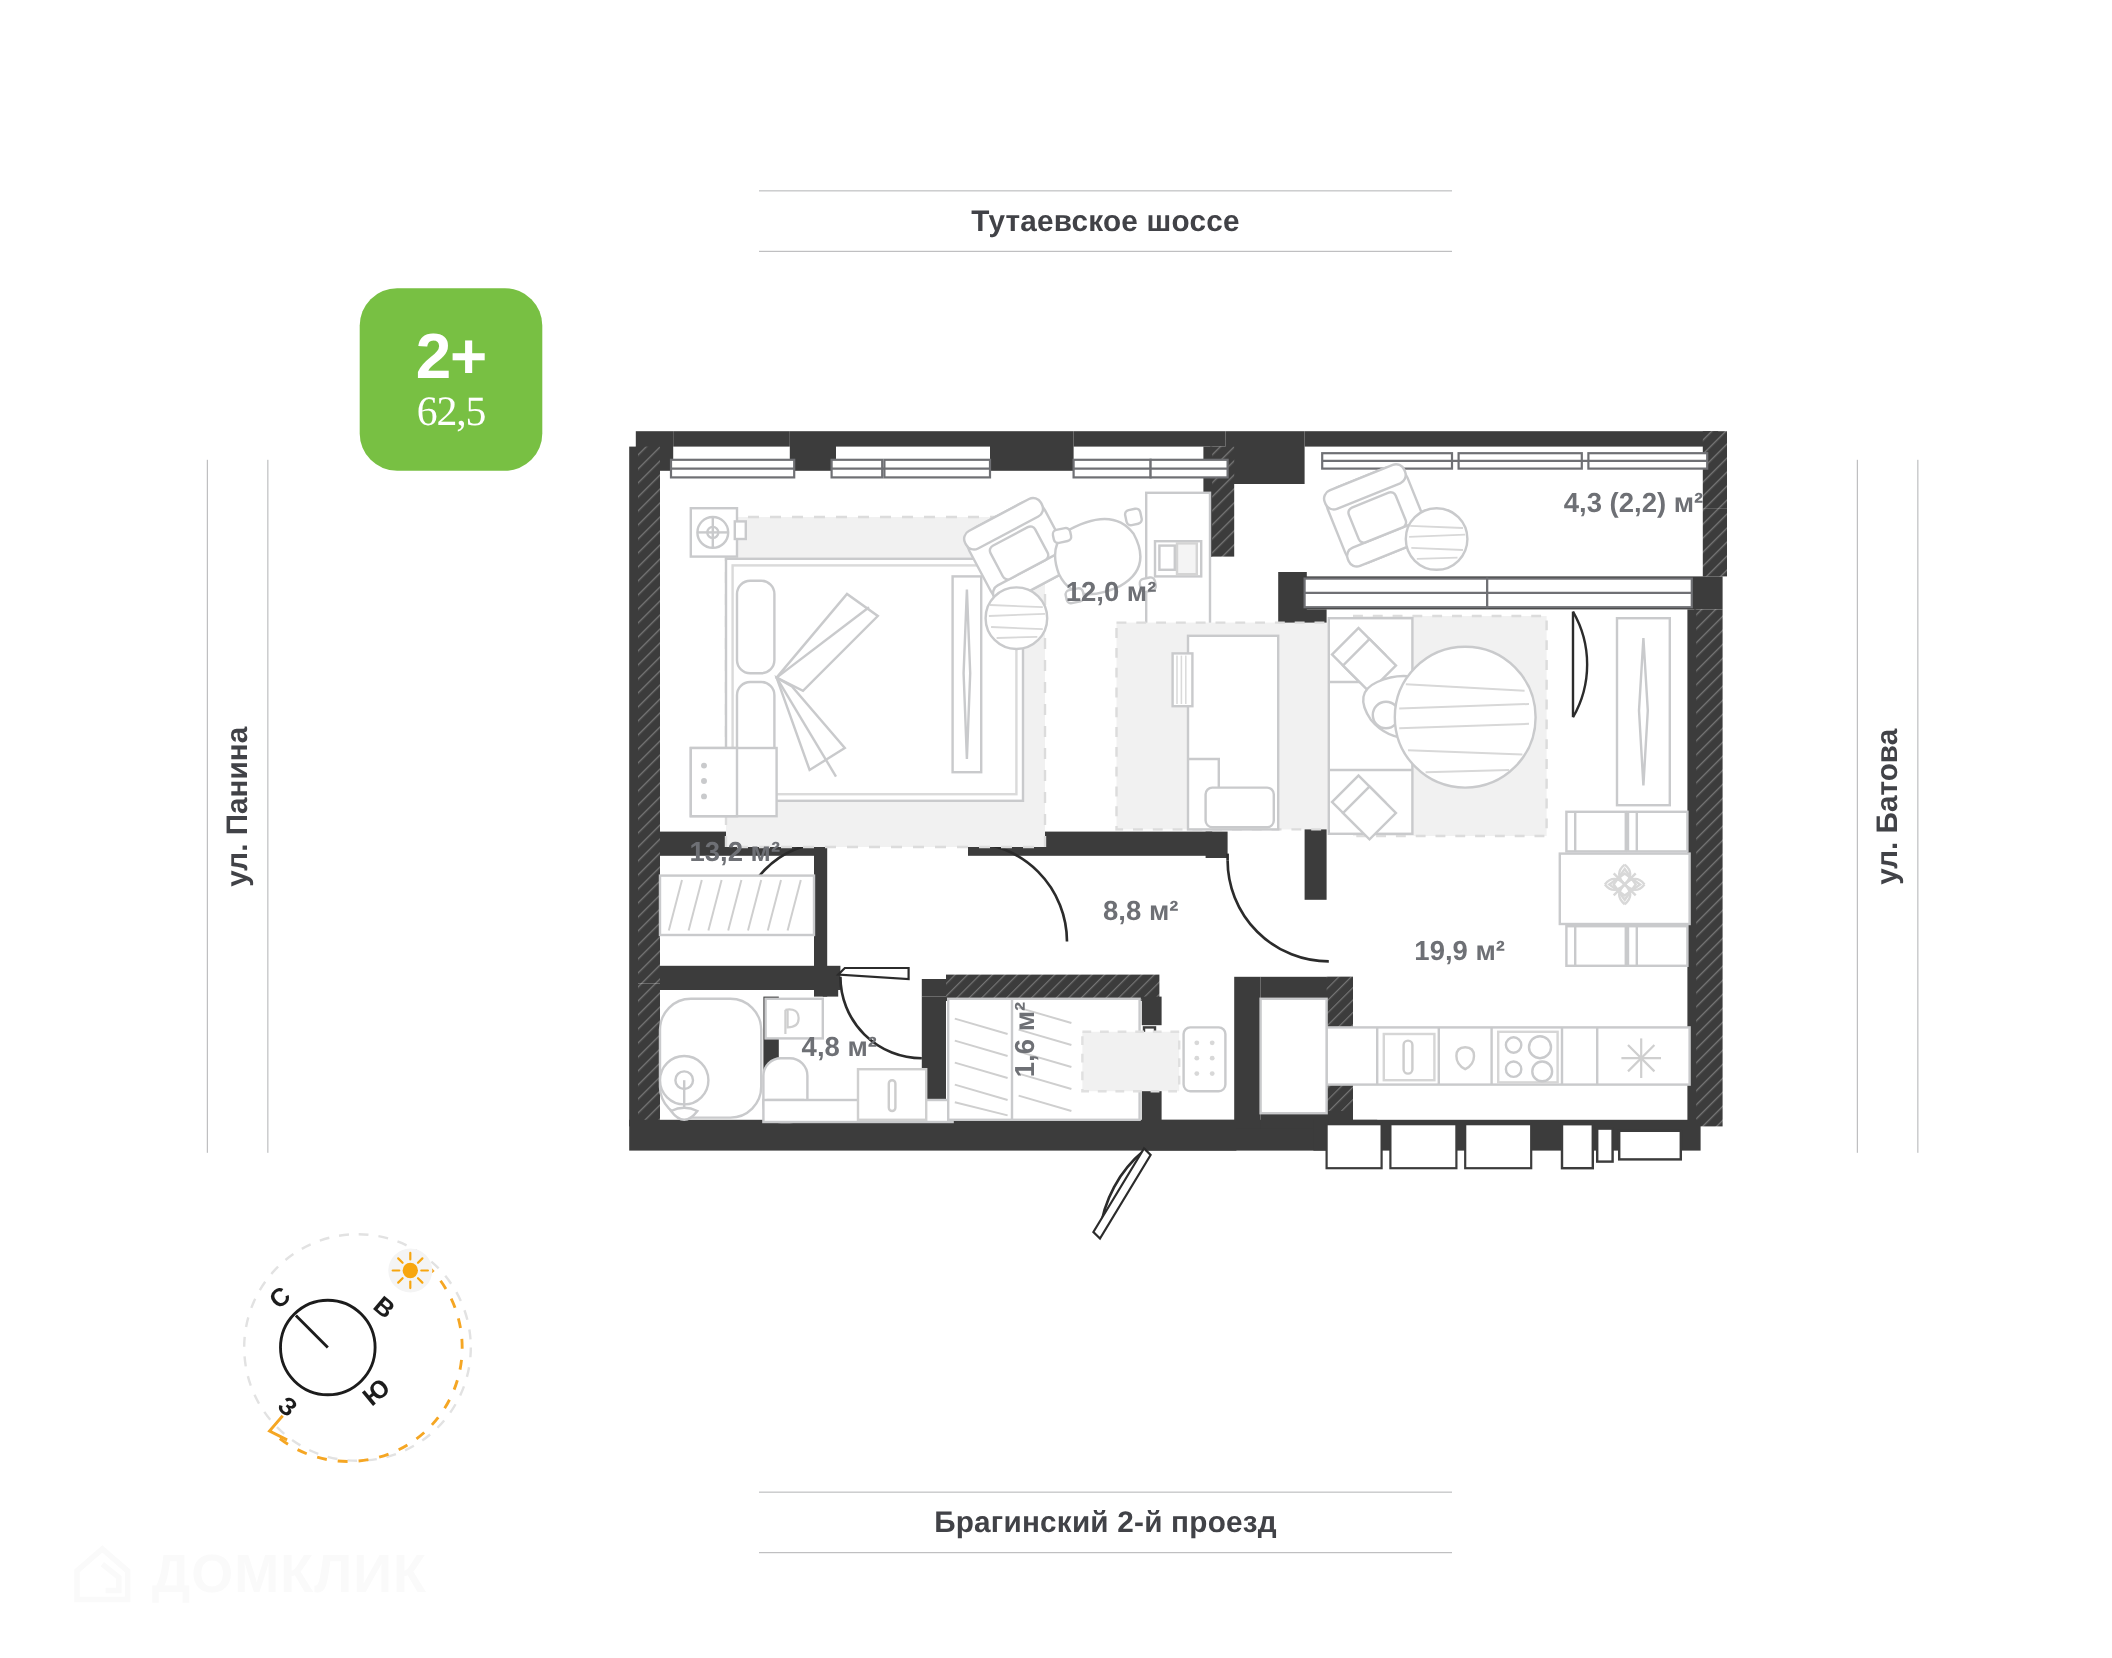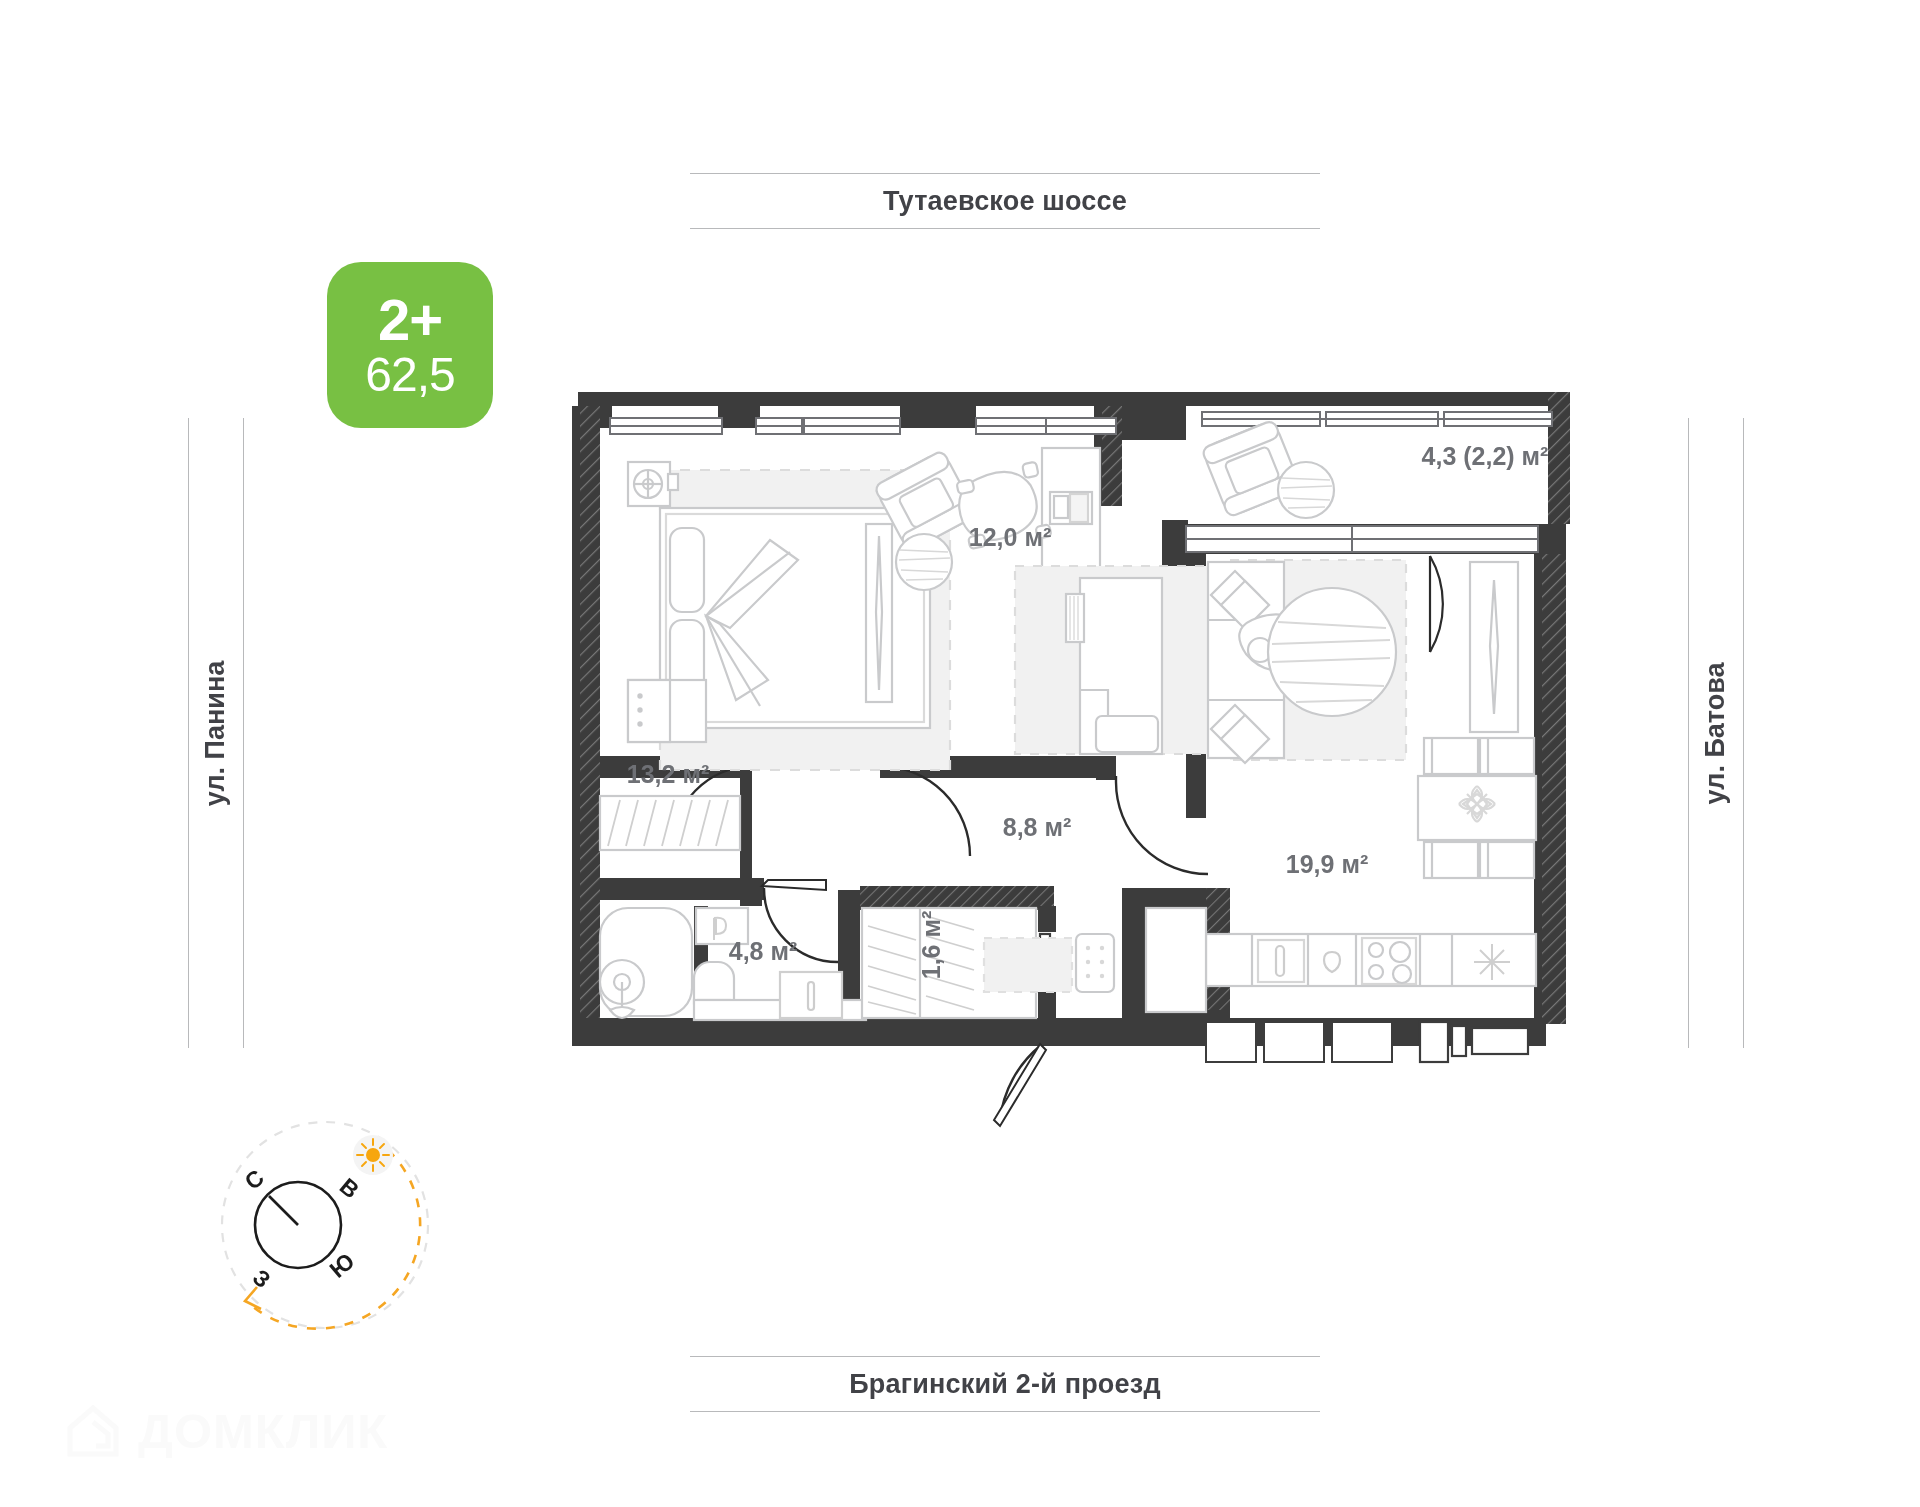--- a/index.html
+++ b/index.html
@@ -50,21 +50,21 @@
     background: #78c043;
     border-radius: 34px;
     color: #ffffff;
     display: flex;
     flex-direction: column;
     align-items: center;
     justify-content: center;
     line-height: 1.04;
   }
   #badge .rooms { font-size: 58px; font-weight: 700; letter-spacing: -1px; }
-  #badge .area  { font-size: 48px; font-weight: 400; letter-spacing: -1px; }
+  #badge .area  { font-size: 38px; font-weight: 400; letter-spacing: -1px; font-family: Liberation Serif, serif; }
 
   
   #plan { position: absolute; left: 0; top: 0; width: 1920px; height: 1507px; }
 
   
   #compass { position: absolute; left: 205px; top: 1115px; width: 240px; height: 240px; }
 
   
   #watermark {
     position: absolute;

